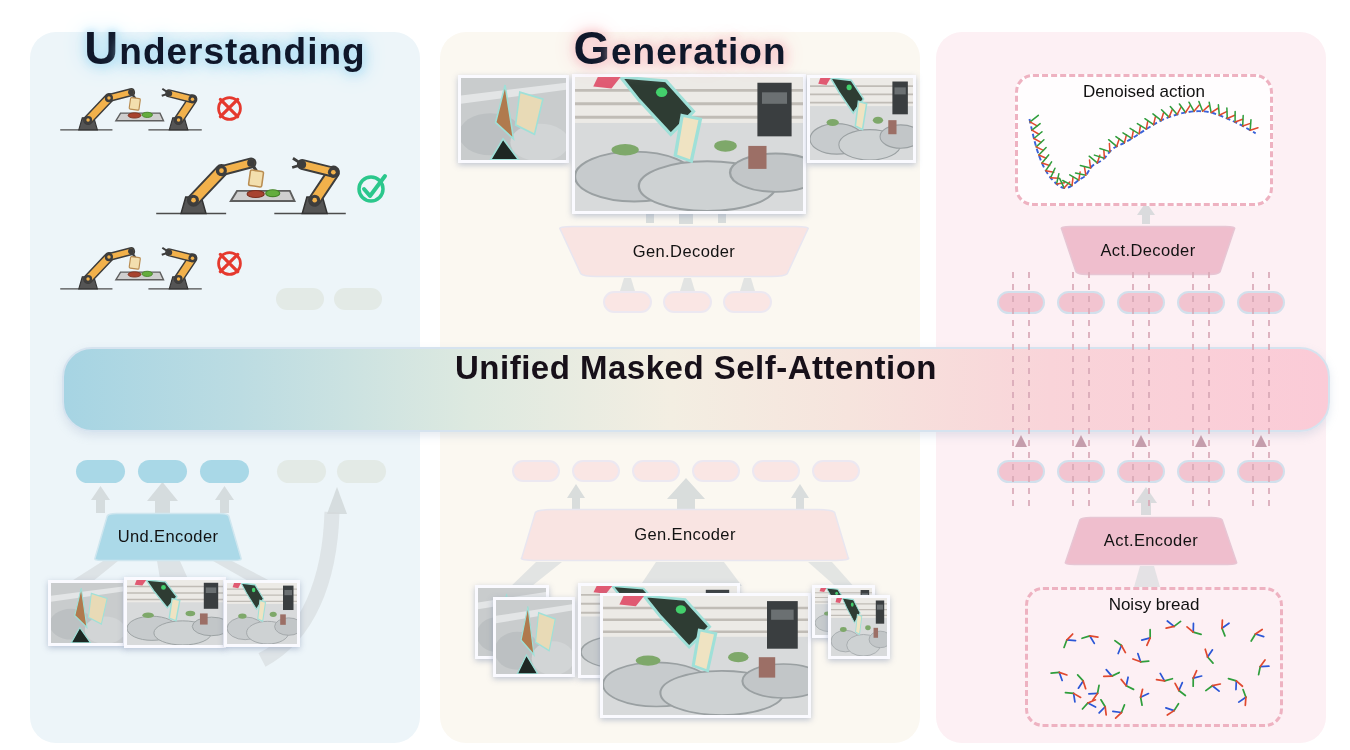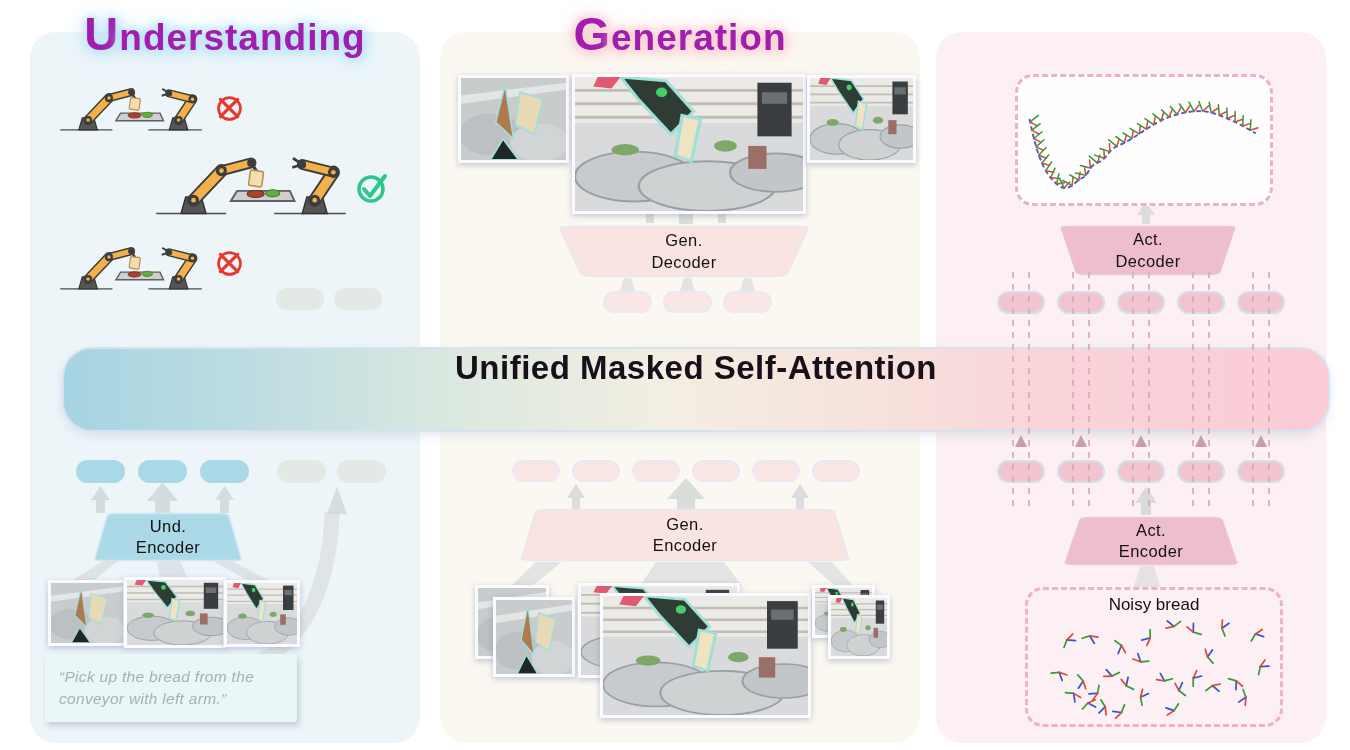--- a/index.html
+++ b/index.html
@@ -3,21 +3,21 @@
 <meta charset="utf-8">
 <style>
   html,body{margin:0;padding:0;background:#fff;}
   .stage{position:relative;width:1350px;height:750px;background:#ffffff;overflow:hidden;
          font-family:"Liberation Sans",sans-serif;}
   .panel{position:absolute;top:32px;height:711px;border-radius:26px;z-index:0;}
   #panel-u{left:30px;width:390px;background:#edf5f9;}
   #panel-g{left:440px;width:480px;background:#fbf8f1;}
   #panel-a{left:936px;width:390px;background:#fdf0f4;}
 
-  .heading{position:absolute;top:6px;text-align:center;z-index:4;color:#a21caf;
+  .heading{position:absolute;top:20px;text-align:center;z-index:4;color:#0f172a;
            font-weight:700;letter-spacing:1px;line-height:56px;white-space:nowrap;}
   .heading .initial{font-size:47px;}
   .heading .rest{font-size:37px;}
   .glow-u{text-shadow:0 0 6px #bfe5f6,0 0 12px #bfe5f6,0 0 22px #a9ddf4,2px 2px 12px #bfe5f6;}
   .glow-g{text-shadow:0 0 6px #f9d2d4,0 0 12px #f9d2d4,0 0 22px #f6c7cb,2px 2px 12px #f9d2d4;}
   .glow-a{text-shadow:0 0 6px #f7c9d8,0 0 12px #f7c9d8,0 0 22px #f4bcd0,2px 2px 12px #f7c9d8;}
 
   .bar{position:absolute;left:62px;top:347px;width:1268px;height:85px;border-radius:30px;
        z-index:2;border:2px solid #d6e3ef;box-sizing:border-box;
        background:linear-gradient(90deg,#a6d4e3 0%,#bcdce2 14%,#dde9e0 32%,#f3eee2 48%,#f6e4dd 62%,#f9d4d9 78%,#fbcbd7 100%);
@@ -26,21 +26,21 @@
   .bar-label{font-size:33px;font-weight:700;color:#171019;letter-spacing:.5px;}
 
   .pill{position:absolute;z-index:2;border-radius:12px;box-sizing:border-box;}
   .pill-u{background:#a9d8e7;}
   .pill-t{background:#e3eae6;}
   .pill-g{background:#fae6e4;border:2px solid #ece8f1;}
   .pill-a{background:#f2c4d0;border:2px solid #d2e0ec;}
 
   .trap{position:absolute;z-index:2;}
   .trap svg{position:absolute;inset:0;width:100%;height:100%;}
-  .trap .lbl{position:relative;z-index:1;width:100%;height:100%;display:flex;flex-direction:column;
+  .trap .lbl{position:relative;z-index:1;width:100%;height:100%;display:flex;flex-direction:row;
              align-items:center;justify-content:center;font-size:16.5px;color:#121212;line-height:1.3;
              letter-spacing:.4px;}
 
   .photo{position:absolute;z-index:2;border:3px solid #fafaff;box-sizing:content-box;
          background:#c6c9cb;box-shadow:0 2px 6px rgba(120,135,170,.45);}
   .photo svg{display:block;width:100%;height:100%;}
 
   .dash-box{position:absolute;z-index:2;border:3px dashed #eeb2c1;border-radius:18px;box-sizing:border-box;}
   #denoised-box{left:1015px;top:74px;width:258px;height:132px;background:#fffdfe;}
   #noisy-box{left:1025px;top:587px;width:258px;height:140px;background:transparent;}
@@ -221,24 +221,20 @@
     <svg viewBox="0 0 100 70" preserveAspectRatio="none">
         <use href="#scene-kitchen"></use>
       </svg>
     </div>
   <div class="photo" style="left:224px;top:580px;width:70px;height:61px;">
     <svg viewBox="0 0 100 70" preserveAspectRatio="none">
         <use href="#scene-kitchen"></use>
       </svg>
     </div>
 
-  <div class="quote">
-    <span>“Pick up the bread from the</span>
-    <span>conveyor with left arm.”</span>
-  </div>
 
   <div class="photo" style="left:458px;top:75px;width:105px;height:82px;">
     <svg viewBox="0 0 100 70" preserveAspectRatio="none">
         <use href="#scene-bread"></use>
       </svg>
     </div>
   <div class="photo" style="left:572px;top:74px;width:228px;height:134px;">
     <svg viewBox="0 0 100 70" preserveAspectRatio="none">
         <use href="#scene-kitchen"></use>
       </svg>
@@ -305,20 +301,21 @@
         <use href="#scene-kitchen"></use>
       </svg>
     </div>
   <div class="photo" style="left:828px;top:595px;width:56px;height:58px;">
     <svg viewBox="0 0 100 70" preserveAspectRatio="none">
         <use href="#scene-kitchen"></use>
       </svg>
     </div>
 
   <div class="dash-box" id="denoised-box">
+    <div class="cap">Denoised action</div>
     <svg id="traj-svg" viewBox="0 0 258 132">
       <path id="traj" d="M 9 44 C 14 66, 20 100, 40 114 C 50 121, 56 110, 64 106 C 72 102, 70 94, 80 90 C 92 85, 90 77, 102 72 C 118 65, 130 54, 148 45 C 166 37, 186 33, 202 38 C 220 44, 234 52, 246 59" fill="none" stroke="#3a62d8" stroke-width="2" stroke-dasharray="5 3"></path>
     <line x1="9.657062530517578" y1="46.92715835571289" x2="18.29159883946307" y2="40.112117436576604" stroke="#2f9e3c" stroke-width="1.6" stroke-linecap="round"></line>
         <line x1="9.657062530517578" y1="46.92715835571289" x2="16.983039205439535" y2="51.237618395952154" stroke="#e0492f" stroke-width="1.6" stroke-linecap="round"></line>
         <line x1="11.612163543701172" y1="55.712223052978516" x2="20.204003494115433" y2="48.84343231031751" stroke="#2f9e3c" stroke-width="1.6" stroke-linecap="round"></line>
         <line x1="11.612163543701172" y1="55.712223052978516" x2="18.964896348458666" y2="59.97688251204943" stroke="#e0492f" stroke-width="1.6" stroke-linecap="round"></line>
         <line x1="13.687994956970215" y1="64.46935272216797" x2="22.10843247368692" y2="57.39148354938229" stroke="#2f9e3c" stroke-width="1.6" stroke-linecap="round"></line>
         <line x1="13.687994956970215" y1="64.46935272216797" x2="21.14331524148591" y2="68.55202334999099" stroke="#e0492f" stroke-width="1.6" stroke-linecap="round"></line>
         <line x1="16.031036376953125" y1="73.15843200683594" x2="24.159280908021845" y2="65.74684372609939" stroke="#2f9e3c" stroke-width="1.6" stroke-linecap="round"></line>
         <line x1="16.031036376953125" y1="73.15843200683594" x2="23.644890051889213" y2="76.93721914250027" stroke="#e0492f" stroke-width="1.6" stroke-linecap="round"></line>

